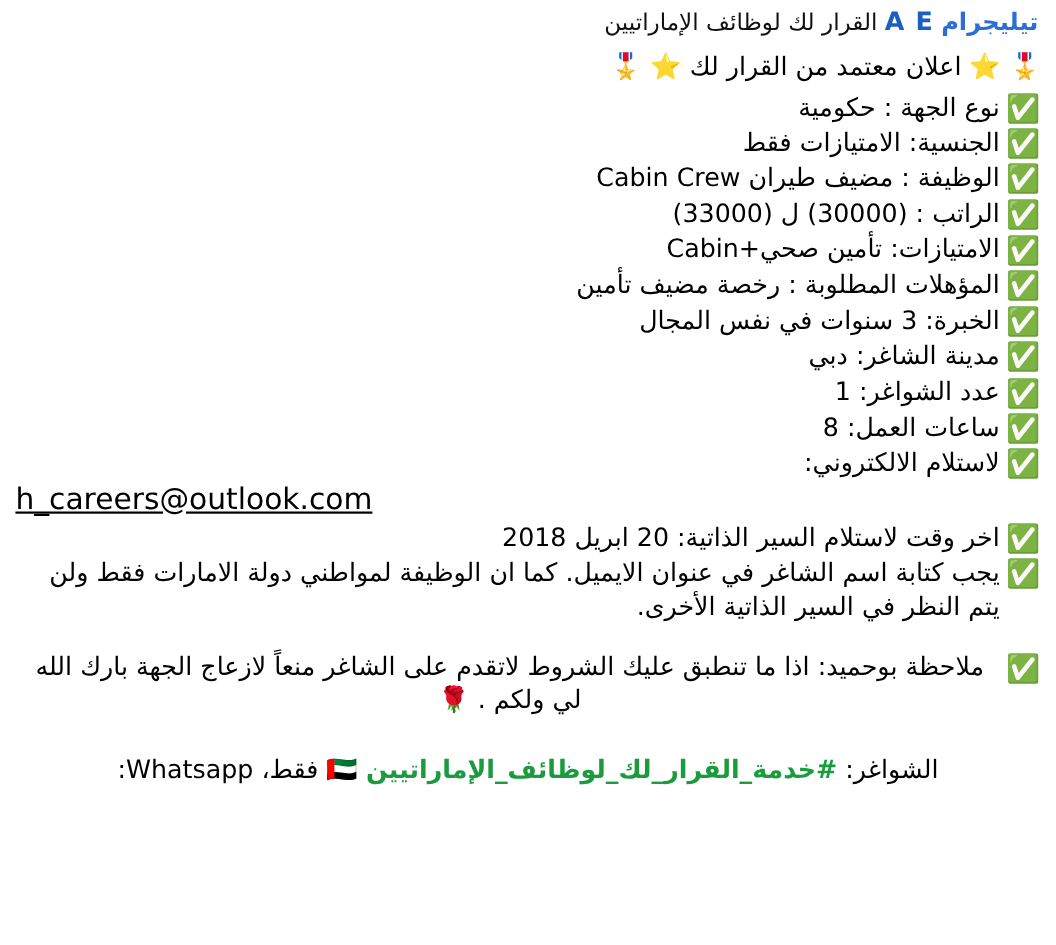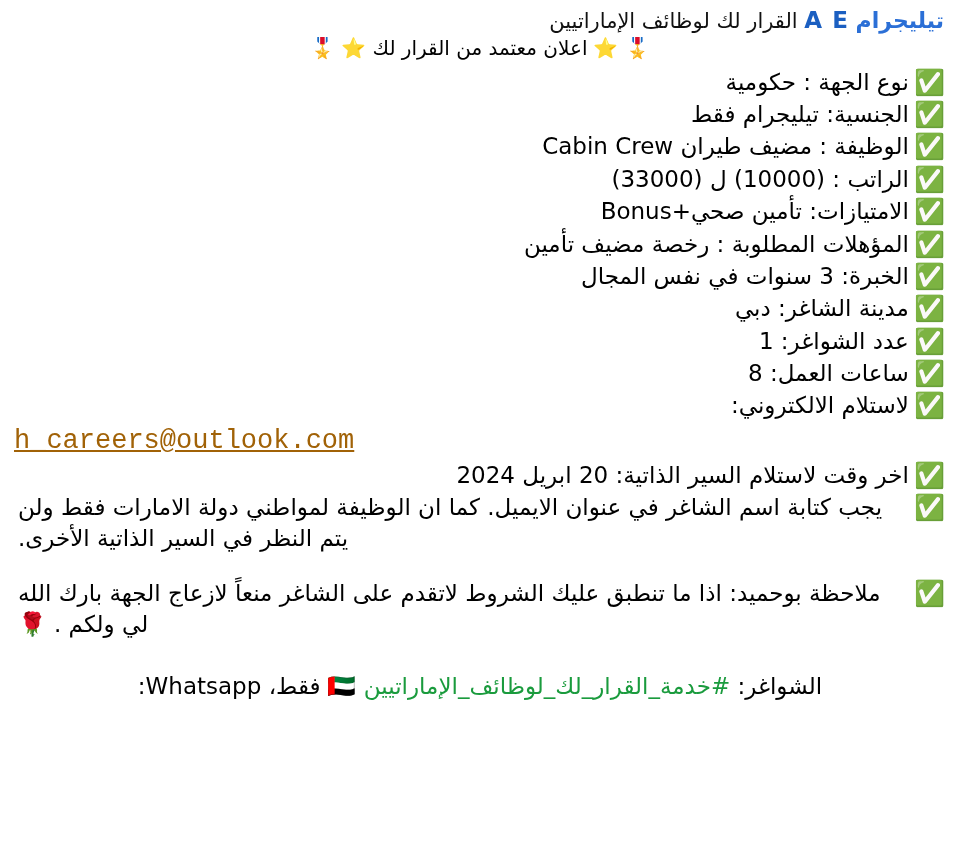--- a/index.html
+++ b/index.html
@@ -42,22 +42,22 @@
   .header .brand-ae {
     color: #1b5fc1;
     font-weight: bold;
     font-size: 23px;
     letter-spacing: 1px;
   }
 
   
   .title-line {
     direction: rtl;
-    text-align: center;
-    font-size: 20px;
+    font-size: 23px;
+    margin-top: 12px;
     line-height: 1.3;
   }
 
   
   .body-block {
     direction: rtl;
     text-align: right;
     margin-top: 6px;
   }
   .row {
@@ -84,48 +84,47 @@
   .row.tight { margin-bottom: 0; }
 
   .email-line {
     direction: ltr;
     text-align: left;
     font-size: 27px;
     margin: 2px 0 4px 0;
     padding-right: 4px;
   }
   .email-line a {
-    color: #a16207;
+    color: #000000;
     text-decoration: underline;
     word-break: break-all;
-    font-family: Liberation Mono, monospace;
   }
 
   .para {
     text-align: center;
     line-height: 1.34;
   }
   .para.just {
-    text-align: left;
+    text-align: right;
   }
   .spacer-md { height: 22px; }
   .spacer-lg { height: 26px; }
 
-  .note-row .txt { text-align: left; }
+  .note-row .txt { text-align: center; }
 
   .sender-line {
     direction: rtl;
     text-align: center;
     font-size: 23px;
     line-height: 1.32;
     margin-top: 4px;
   }
   .tag {
     color: #1a9b3d;
-    font-weight: normal;
+    font-weight: bold;
   }
   .emoji { font-family: "DejaVu Sans", sans-serif; }
 </style>
 </head>
 <body>
 
 <div class="page">
 
   <div class="header">
     <span class="brand-blue">تيليجرام</span>
@@ -143,36 +142,36 @@
 
   <div class="body-block">
 
     <div class="row">
       <span class="check emoji">✅</span>
       <span class="txt">نوع الجهة : حكومية</span>
     </div>
 
     <div class="row">
       <span class="check emoji">✅</span>
-      <span class="txt">الجنسية: تيليجرام فقط</span>
+      <span class="txt">الجنسية: الامتيازات فقط</span>
     </div>
 
     <div class="row">
       <span class="check emoji">✅</span>
       <span class="txt">الوظيفة :  مضيف طيران Cabin Crew</span>
     </div>
 
     <div class="row">
       <span class="check emoji">✅</span>
-      <span class="txt">الراتب : (10000) ل (33000)</span>
-    </div>
-
-    <div class="row">
-      <span class="check emoji">✅</span>
-      <span class="txt">الامتيازات: تأمين صحي+Bonus</span>
+      <span class="txt">الراتب : (30000) ل (33000)</span>
+    </div>
+
+    <div class="row">
+      <span class="check emoji">✅</span>
+      <span class="txt">الامتيازات: تأمين صحي+Cabin</span>
     </div>
 
     <div class="row">
       <span class="check emoji">✅</span>
       <span class="txt">المؤهلات المطلوبة : رخصة مضيف تأمين</span>
     </div>
 
     <div class="row">
       <span class="check emoji">✅</span>
       <span class="txt">الخبرة: 3 سنوات في نفس المجال</span>
@@ -197,21 +196,21 @@
       <span class="check emoji">✅</span>
       <span class="txt">لاستلام الالكتروني:</span>
     </div>
 
     <div class="email-line">
       <a href="#">h_careers@outlook.com</a>
     </div>
 
     <div class="row">
       <span class="check emoji">✅</span>
-      <span class="txt">اخر وقت لاستلام السير الذاتية:  20 ابريل 2024</span>
+      <span class="txt">اخر وقت لاستلام السير الذاتية:  20 ابريل 2018</span>
     </div>
 
     <div class="row">
       <span class="check emoji">✅</span>
       <span class="txt para just">يجب كتابة اسم الشاغر في عنوان الايميل. كما ان الوظيفة لمواطني دولة الامارات فقط ولن يتم النظر في السير الذاتية الأخرى.</span>
     </div>
 
     <div class="spacer-md"></div>
 
     <div class="row note-row">

